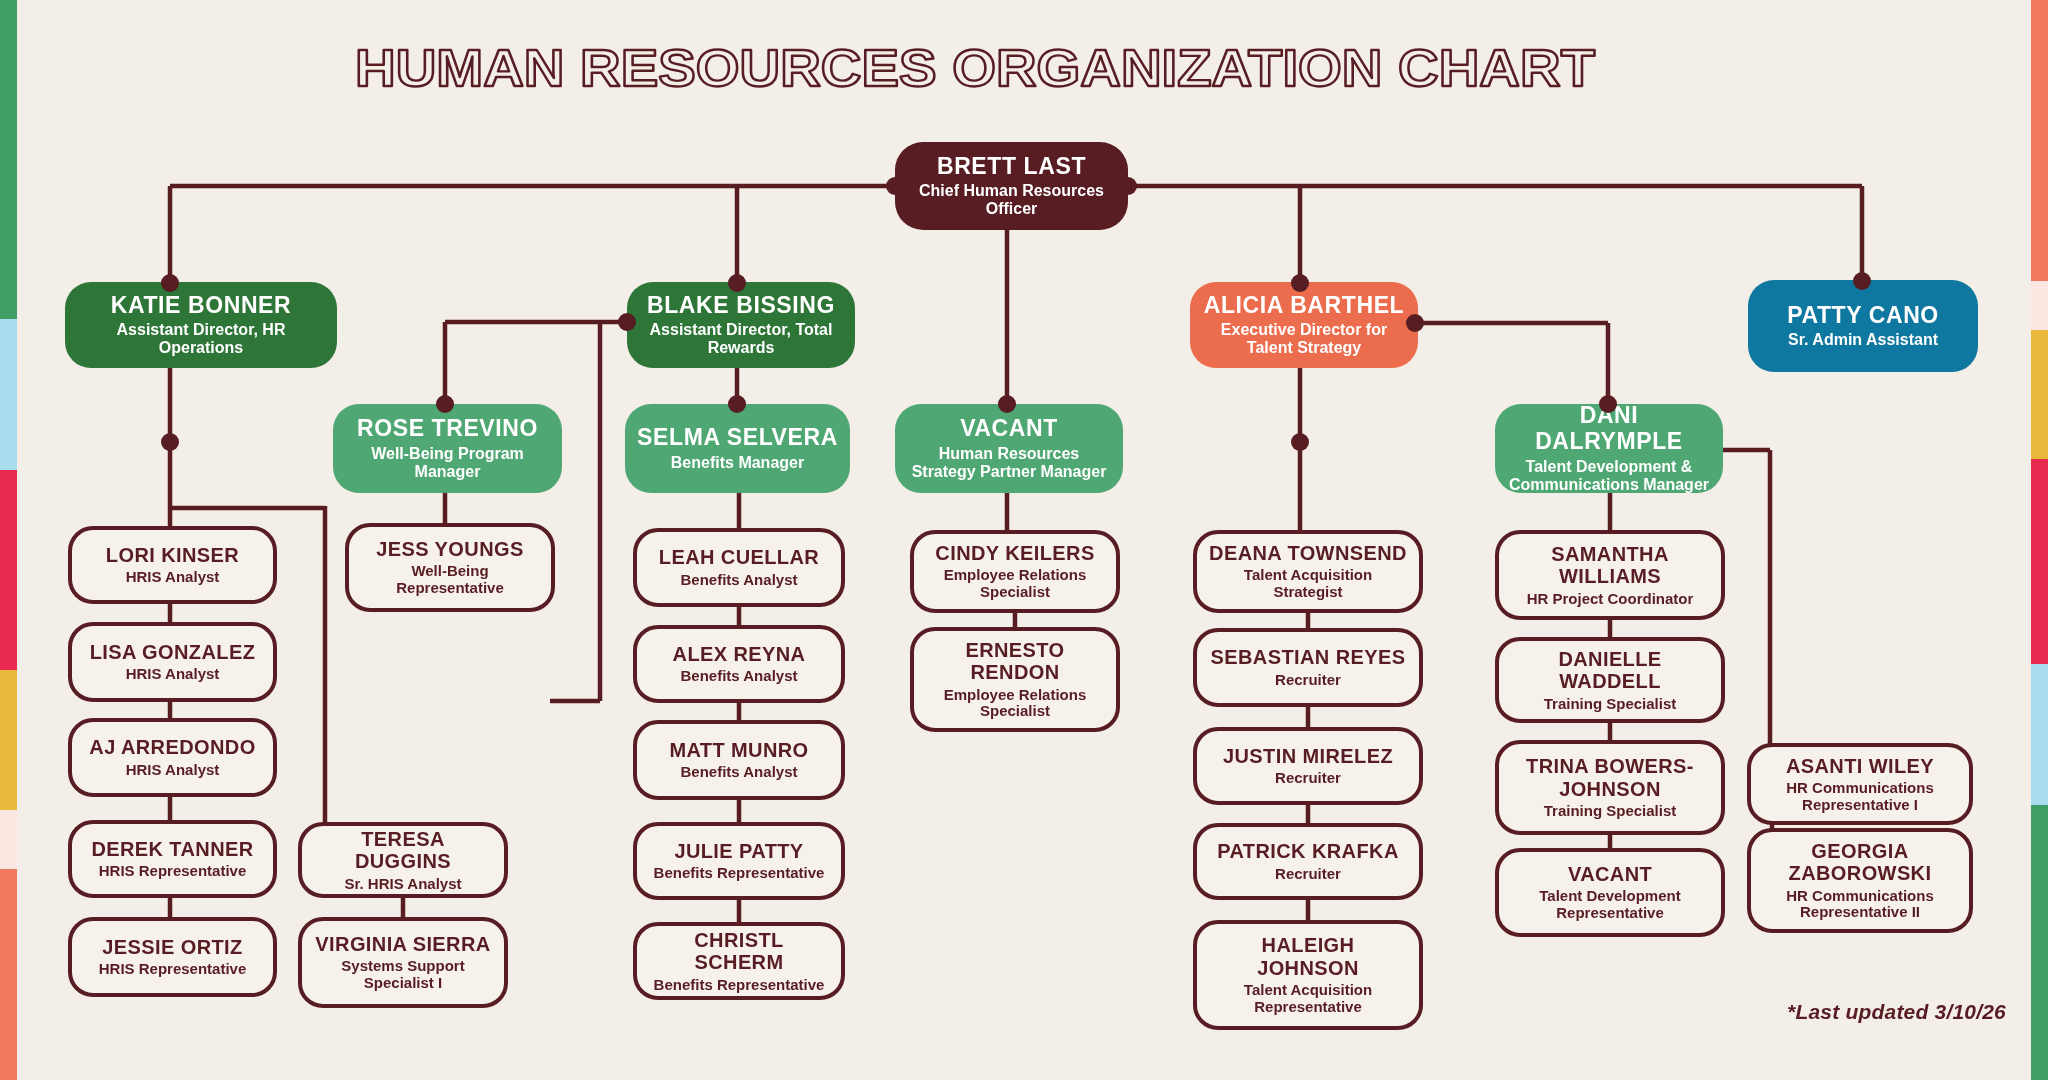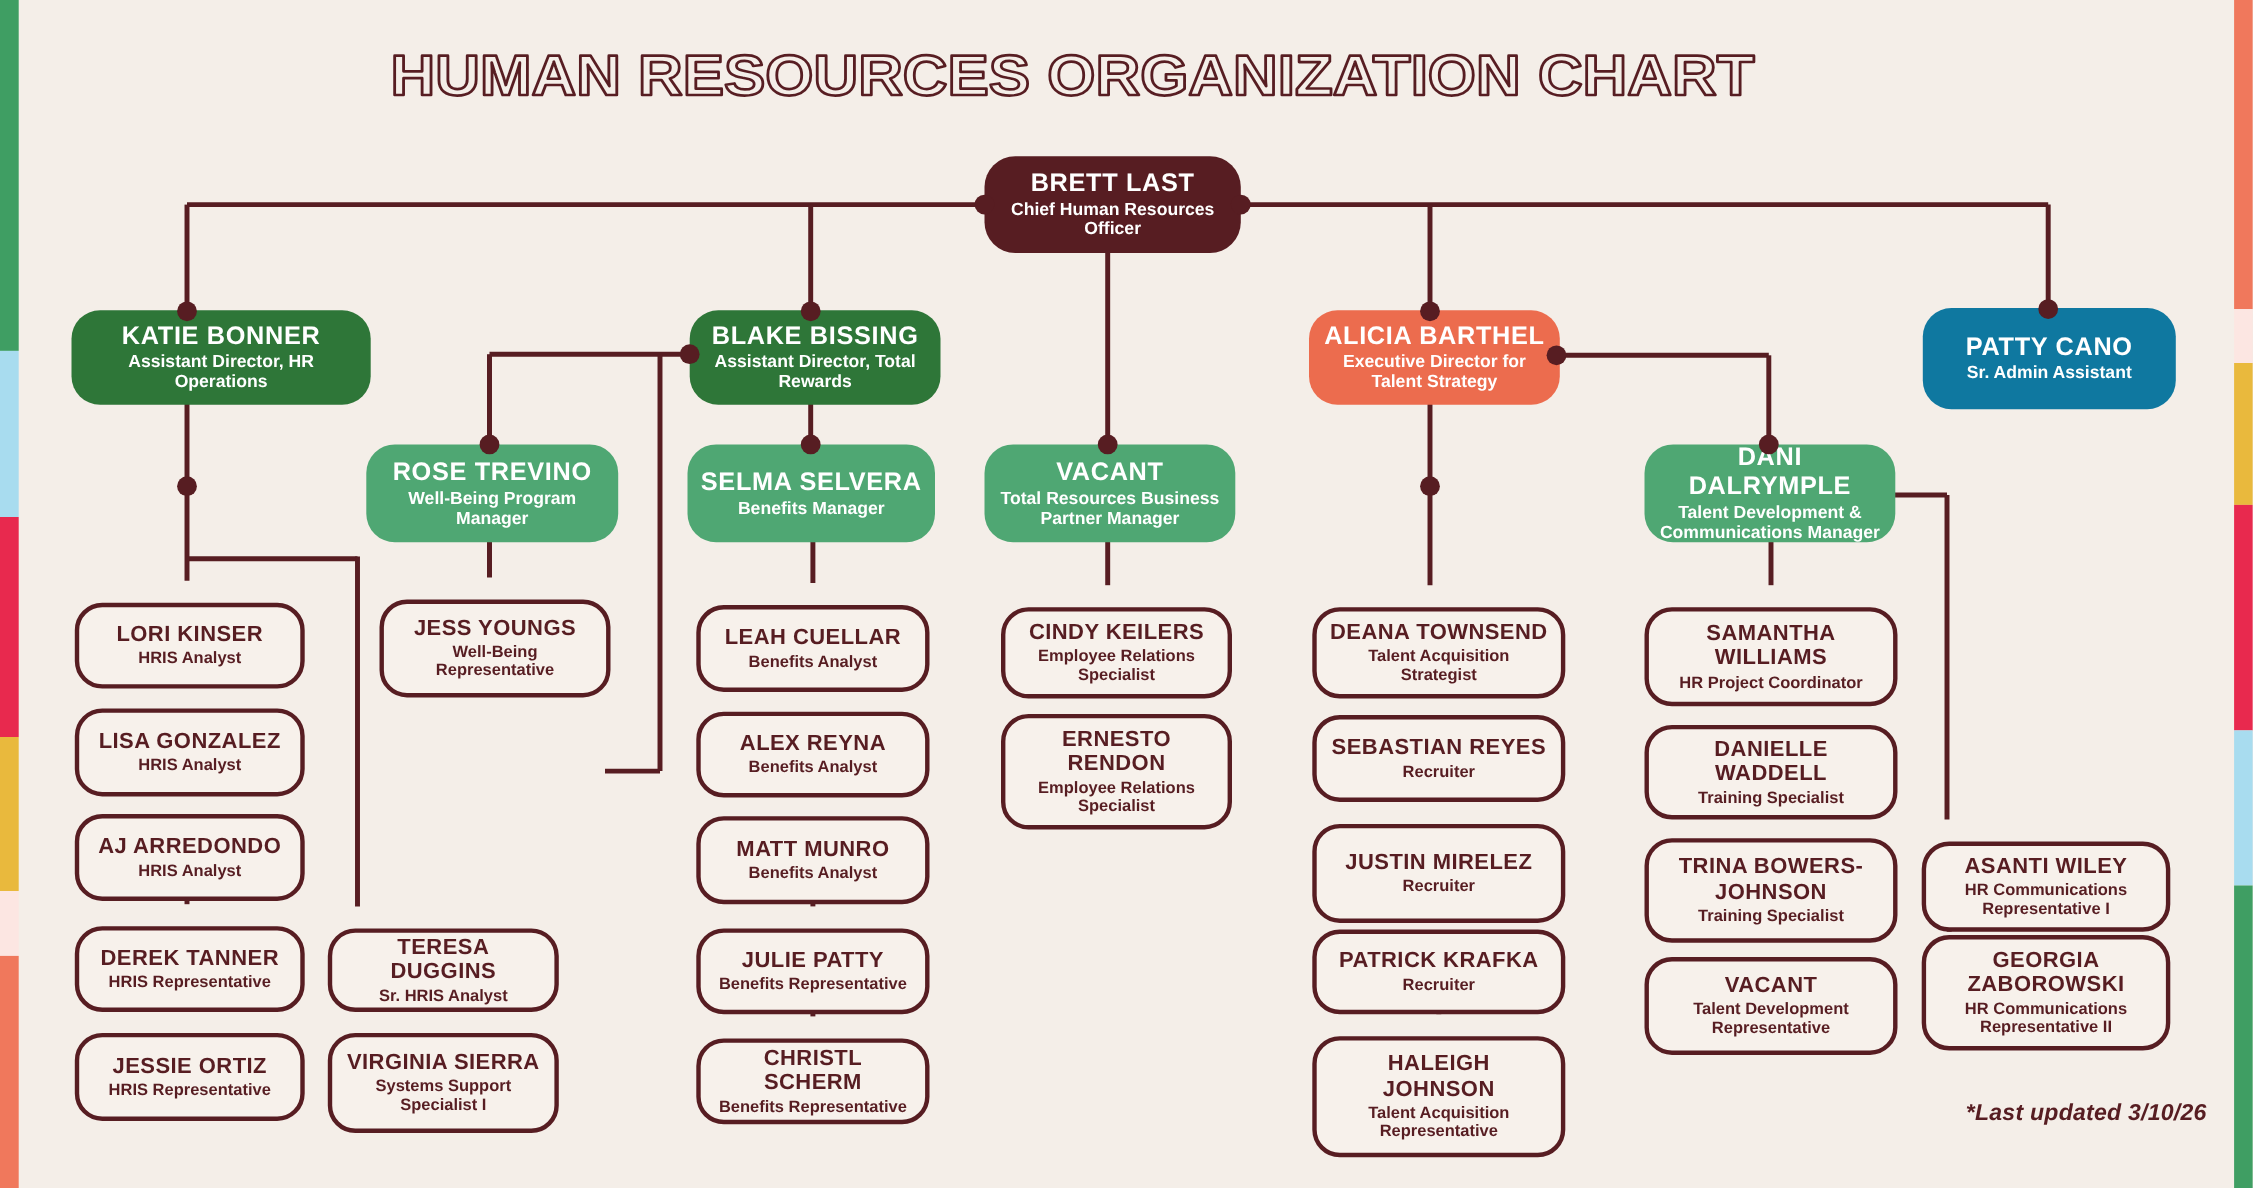--- a/index.html
+++ b/index.html
@@ -44,21 +44,20 @@
     line-height:1.12;
   }
   .node .name{font-weight:bold;letter-spacing:.4px;}
   .node .role{font-weight:600;margin-top:3px;}
 
   .node.white{
     background:var(--boxFill);
     border:4px solid var(--maroon);
     color:var(--maroon);
     border-radius:25px;
-    margin-top:22px;
   }
   .node.white .name{font-size:20px;}
   .node.white .role{font-size:15px;}
 
   .node.maroon{background:var(--maroon);color:#fff;border-radius:28px;}
   .node.dark-green{background:var(--darkGreen);color:#fff;}
   .node.green{background:var(--green);color:#fff;}
   .node.coral{background:var(--coral);color:#fff;}
   .node.blue{background:var(--blue);color:#fff;}
   .node.maroon .name,.node.dark-green .name,.node.green .name,.node.coral .name,.node.blue .name{font-size:23px;letter-spacing:.6px;}
@@ -176,21 +175,21 @@
   <div class="node green" style="left:625px;top:404px;width:225px;height:89px">
     <div class="name">SELMA SELVERA</div>
     <div class="role">Benefits Manager</div>
   </div>
   <div class="node green" style="left:333px;top:404px;width:229px;height:89px">
     <div class="name">ROSE TREVINO</div>
     <div class="role">Well-Being Program Manager</div>
   </div>
   <div class="node green" style="left:895px;top:404px;width:228px;height:89px">
     <div class="name">VACANT</div>
-    <div class="role">Total Resources Business Partner Manager</div>
+    <div class="role">Human Resources Strategy Partner Manager</div>
   </div>
   <div class="node green" style="left:1495px;top:404px;width:228px;height:89px">
     <div class="name">DANI DALRYMPLE</div>
     <div class="role">Talent Development &amp; Communications Manager</div>
   </div>
 
   <div class="node white" style="left:68px;top:526px;width:209px;height:78px">
     <div class="name">LORI KINSER</div>
     <div class="role">HRIS Analyst</div>
   </div>
@@ -256,21 +255,21 @@
   </div>
 
   <div class="node white" style="left:1193px;top:530px;width:230px;height:83px">
     <div class="name">DEANA TOWNSEND</div>
     <div class="role">Talent Acquisition Strategist</div>
   </div>
   <div class="node white" style="left:1193px;top:628px;width:230px;height:79px">
     <div class="name">SEBASTIAN REYES</div>
     <div class="role">Recruiter</div>
   </div>
-  <div class="node white" style="left:1193px;top:727px;width:230px;height:90px">
+  <div class="node white" style="left:1193px;top:727px;width:230px;height:78px">
     <div class="name">JUSTIN MIRELEZ</div>
     <div class="role">Recruiter</div>
   </div>
   <div class="node white" style="left:1193px;top:823px;width:230px;height:77px">
     <div class="name">PATRICK KRAFKA</div>
     <div class="role">Recruiter</div>
   </div>
   <div class="node white" style="left:1193px;top:920px;width:230px;height:110px">
     <div class="name wrap">HALEIGH JOHNSON</div>
     <div class="role">Talent Acquisition Representative</div>

